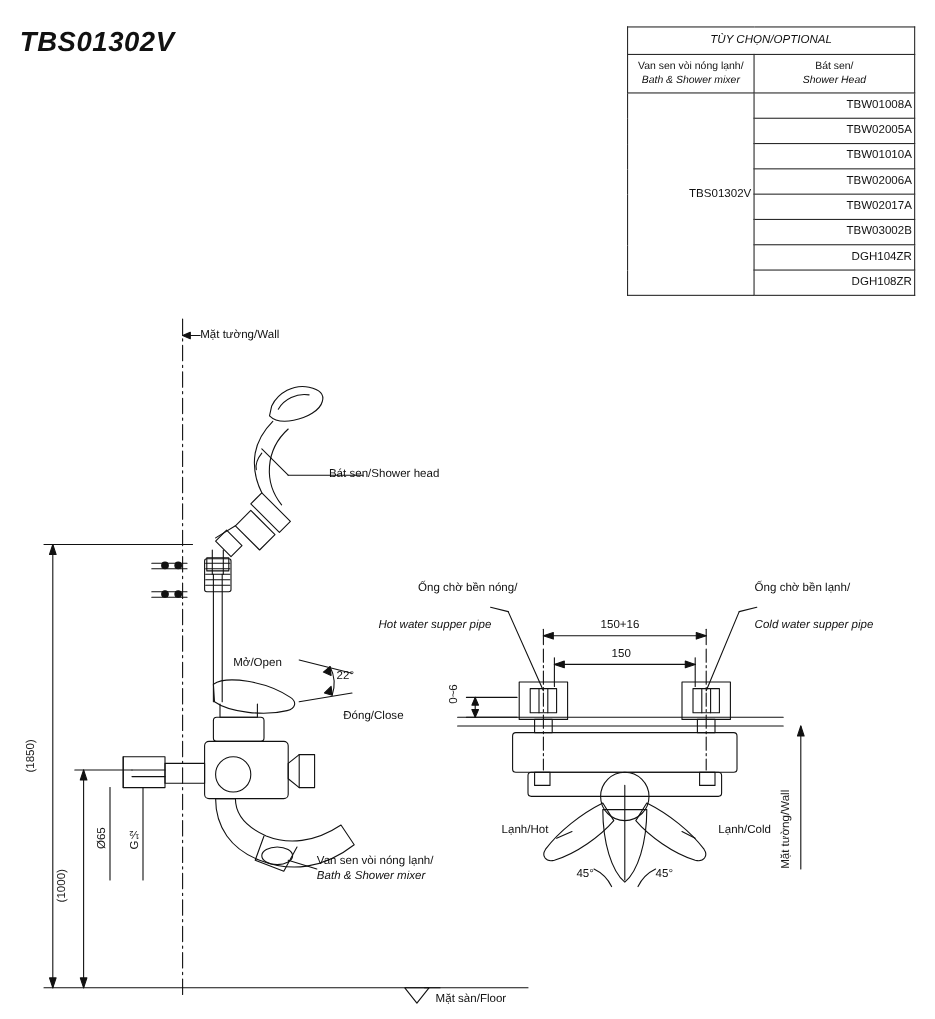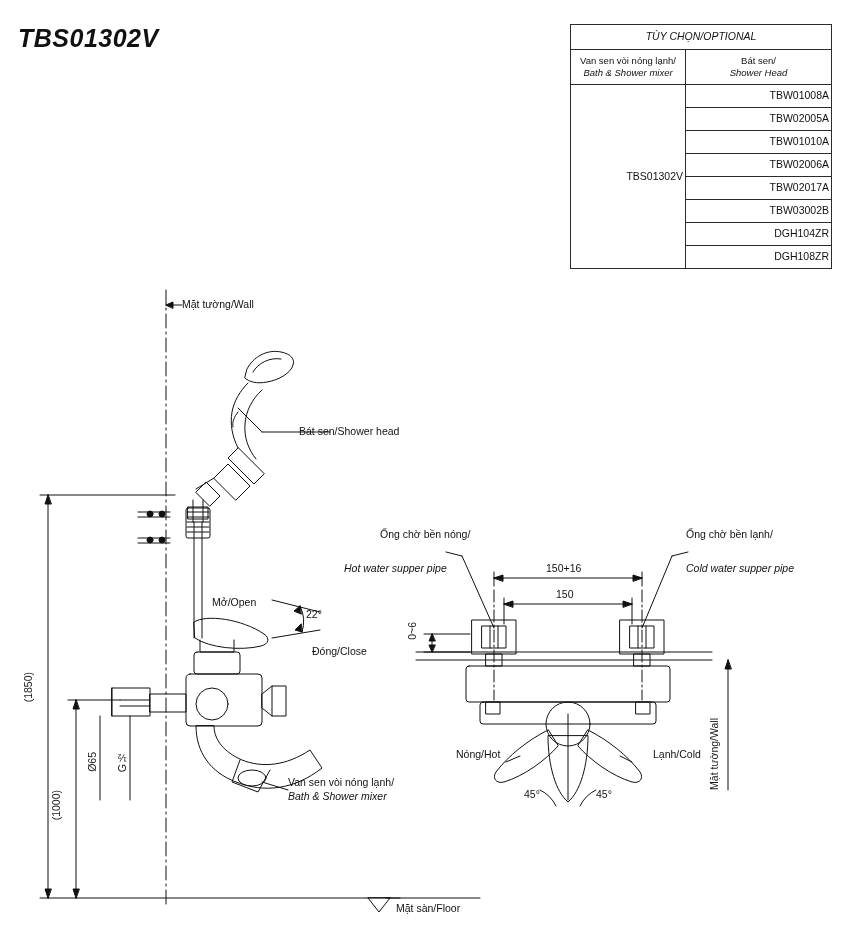--- a/index.html
+++ b/index.html
@@ -300,19 +300,19 @@
 <div class="abs lbl" style="left:336px;top:528px;margin-left:44px;">Ống chờ bền nóng/</div>
 <div class="abs lbl it" style="left:344px;top:542px;margin-top:20px;">Hot water supper pipe</div>
 
 <div class="abs lbl" style="left:686px;top:528px;">Ống chờ bền lạnh/</div>
 <div class="abs lbl it" style="left:686px;top:542px;margin-top:20px;">Cold water supper pipe</div>
 
 <div class="abs lbl" style="left:546px;top:562px;">150+16</div>
 <div class="abs lbl" style="left:556px;top:588px;">150</div>
 <div class="abs vert" style="left:406px;top:622px;">0~6</div>
 
-<div class="abs lbl" style="left:456px;top:748px;">Nóng/Hot</div>
+<div class="abs lbl" style="left:456px;top:748px;">Lạnh/Hot</div>
 <div class="abs lbl" style="left:638px;top:748px;padding-left:15px;">Lạnh/Cold</div>
 
 <div class="abs lbl" style="left:524px;top:788px;">45°</div>
 <div class="abs lbl" style="left:596px;top:788px;">45°</div>
 
 <div class="abs vert" style="left:708px;top:718px;">Mặt tường/Wall</div>
 
 </body></html>

